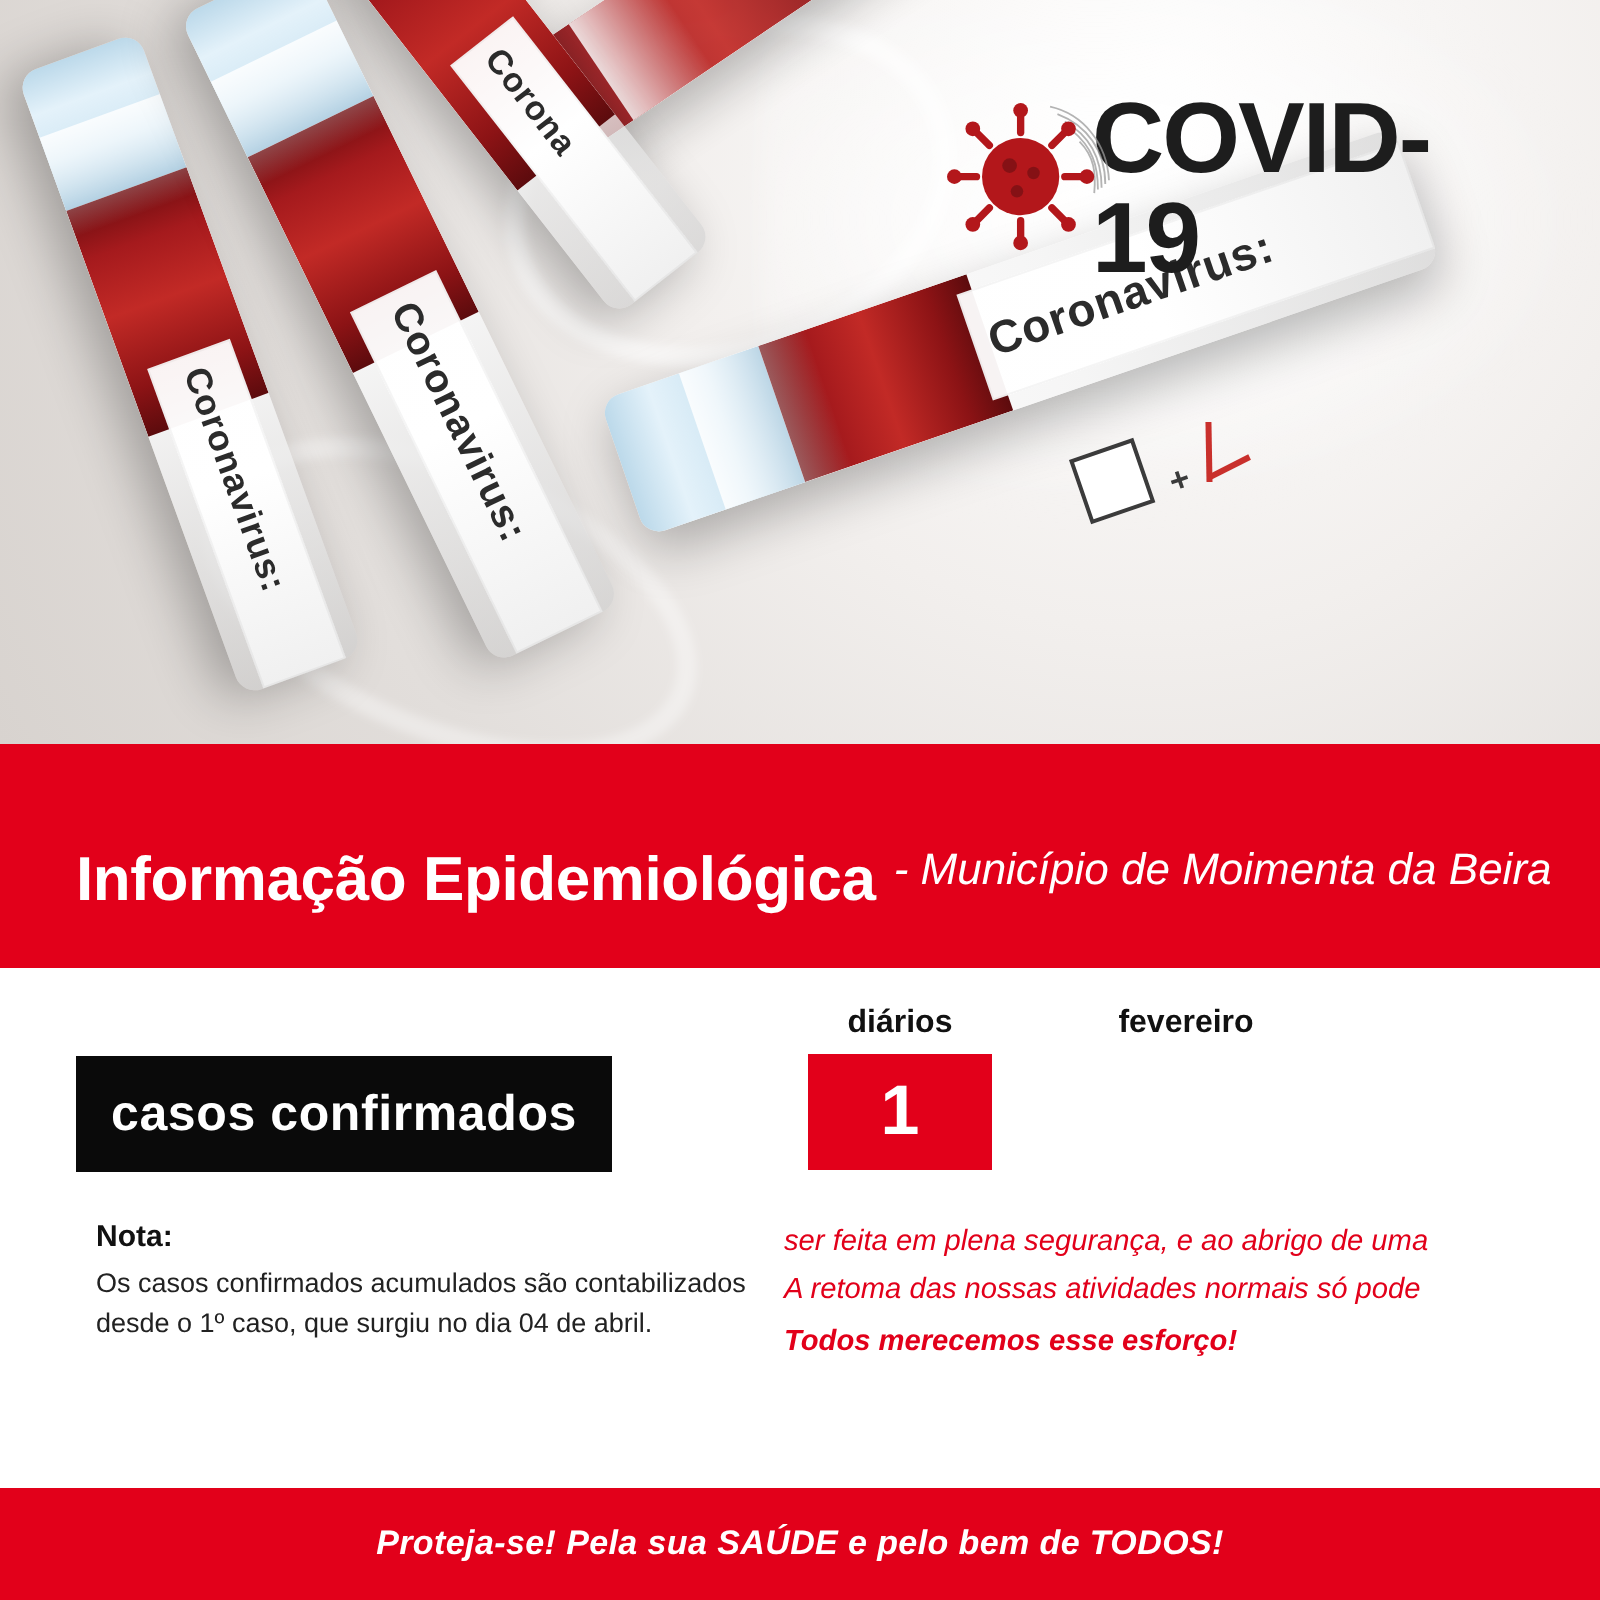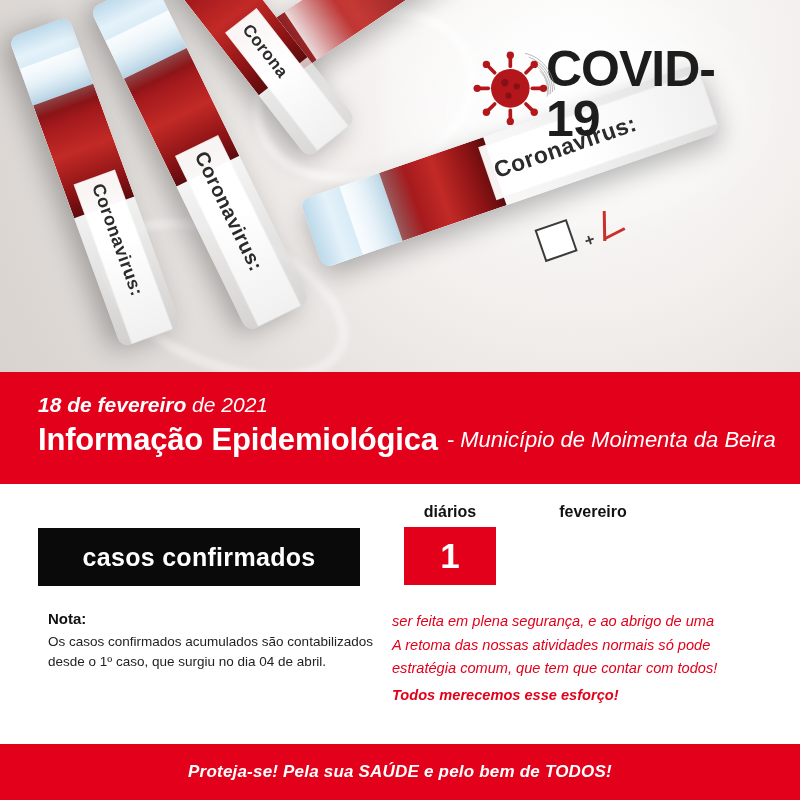--- a/index.html
+++ b/index.html
@@ -178,21 +178,21 @@
     font-size: 21px;
     font-style: italic;
     font-family: "Liberation Sans", sans-serif;
   }
   .banner .date b { font-weight: 700; }
   .banner .date span { font-weight: 400; }
   .banner .titlerow {
     position: absolute;
     left: 38px; top: 50px;
     display: flex;
-    align-items: center;
+    align-items: flex-start;
     gap: 9px;
   }
   .banner .title {
     font-size: 31px;
     font-weight: 700;
     font-family: "Liberation Sans", sans-serif;
     letter-spacing: -.2px;
   }
   .banner .subtitle {
     font-size: 22px;
@@ -200,21 +200,21 @@
     font-weight: 400;
     font-family: "Liberation Sans", sans-serif;
   }
 
   
   .stats { position: absolute; left: 0; top: 484px; width: 800px; height: 260px; }
 
   .confirmed-box {
     position: absolute;
     left: 38px; top: 44px;
-    width: 322px; height: 58px;
+    width: 268px; height: 58px;
     background: #0a0a0a;
     color: #ffffff;
     display: flex;
     align-items: center;
     justify-content: center;
   }
   .confirmed-box span {
     font-size: 25px;
     font-weight: 700;
     font-family: "Liberation Sans", sans-serif;
@@ -400,24 +400,20 @@
           <circle cx="40" cy="40" r="4"></circle>
             <circle cx="53" cy="44" r="3.4"></circle>
           <circle cx="44" cy="54" r="3.4"></circle>
         </g>
       </svg>
       <div class="wordmark">COVID-19</div>
     </div>
   </div>
 
   <div class="banner">
-    <div class="date">
-      <b>18 de fevereiro</b>
-      <span>de 2021</span>
-    </div>
     <div class="titlerow">
       <div class="title">Informação Epidemiológica</div>
       <div class="subtitle">- Município de Moimenta da Beira</div>
     </div>
   </div>
 
   <div class="stats">
 
     <div class="confirmed-box">
       <span>casos confirmados</span>
@@ -433,21 +429,20 @@
     </div>
 
     <div class="note">
       <div class="note-title">Nota:</div>
       <div class="note-text">Os casos confirmados acumulados são contabilizados desde o 1º caso, que surgiu no dia 04 de abril.</div>
     </div>
 
     <div class="message">
       <div>ser feita em plena segurança, e ao abrigo de uma</div>
       <div>A retoma das nossas atividades normais só pode</div>
-      <div>estratégia comum, que tem que contar com todos!</div>
       <span class="bold">Todos merecemos esse esforço!</span>
     </div>
   </div>
 
   <div class="footer-spacer"></div>
   <div class="footer">
     <span>Proteja-se! Pela sua SAÚDE e pelo bem de TODOS!</span>
   </div>
 </div>
 

